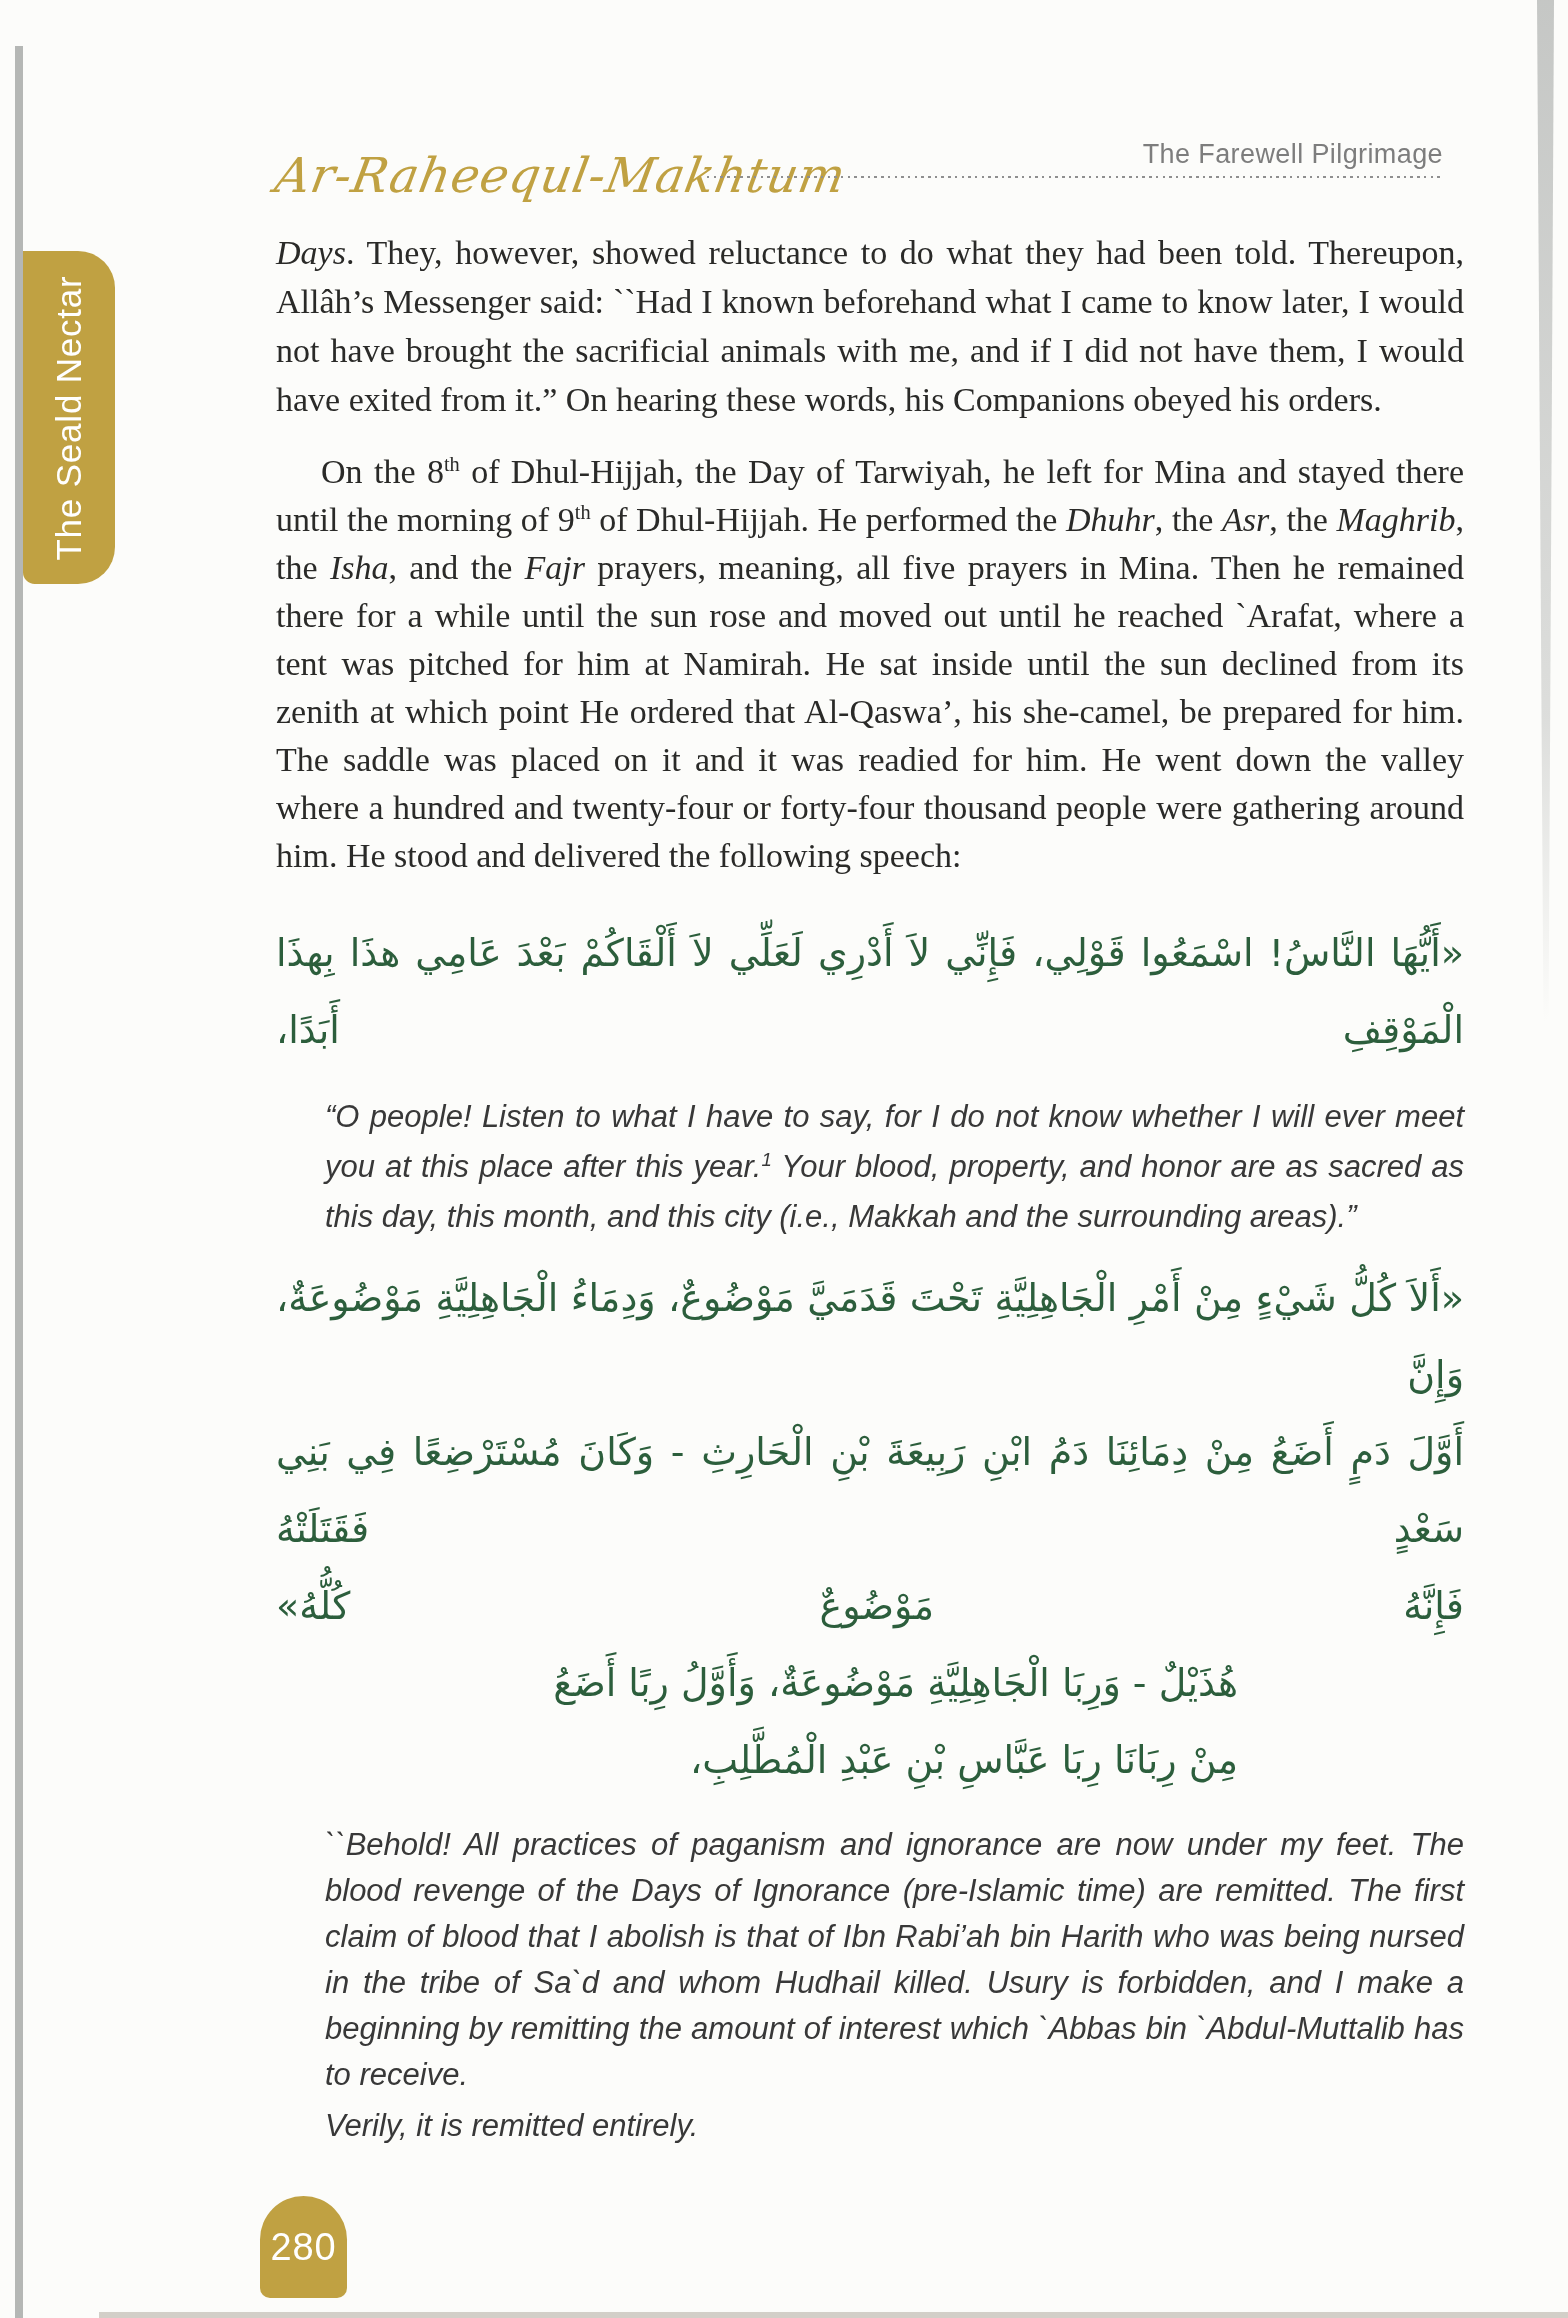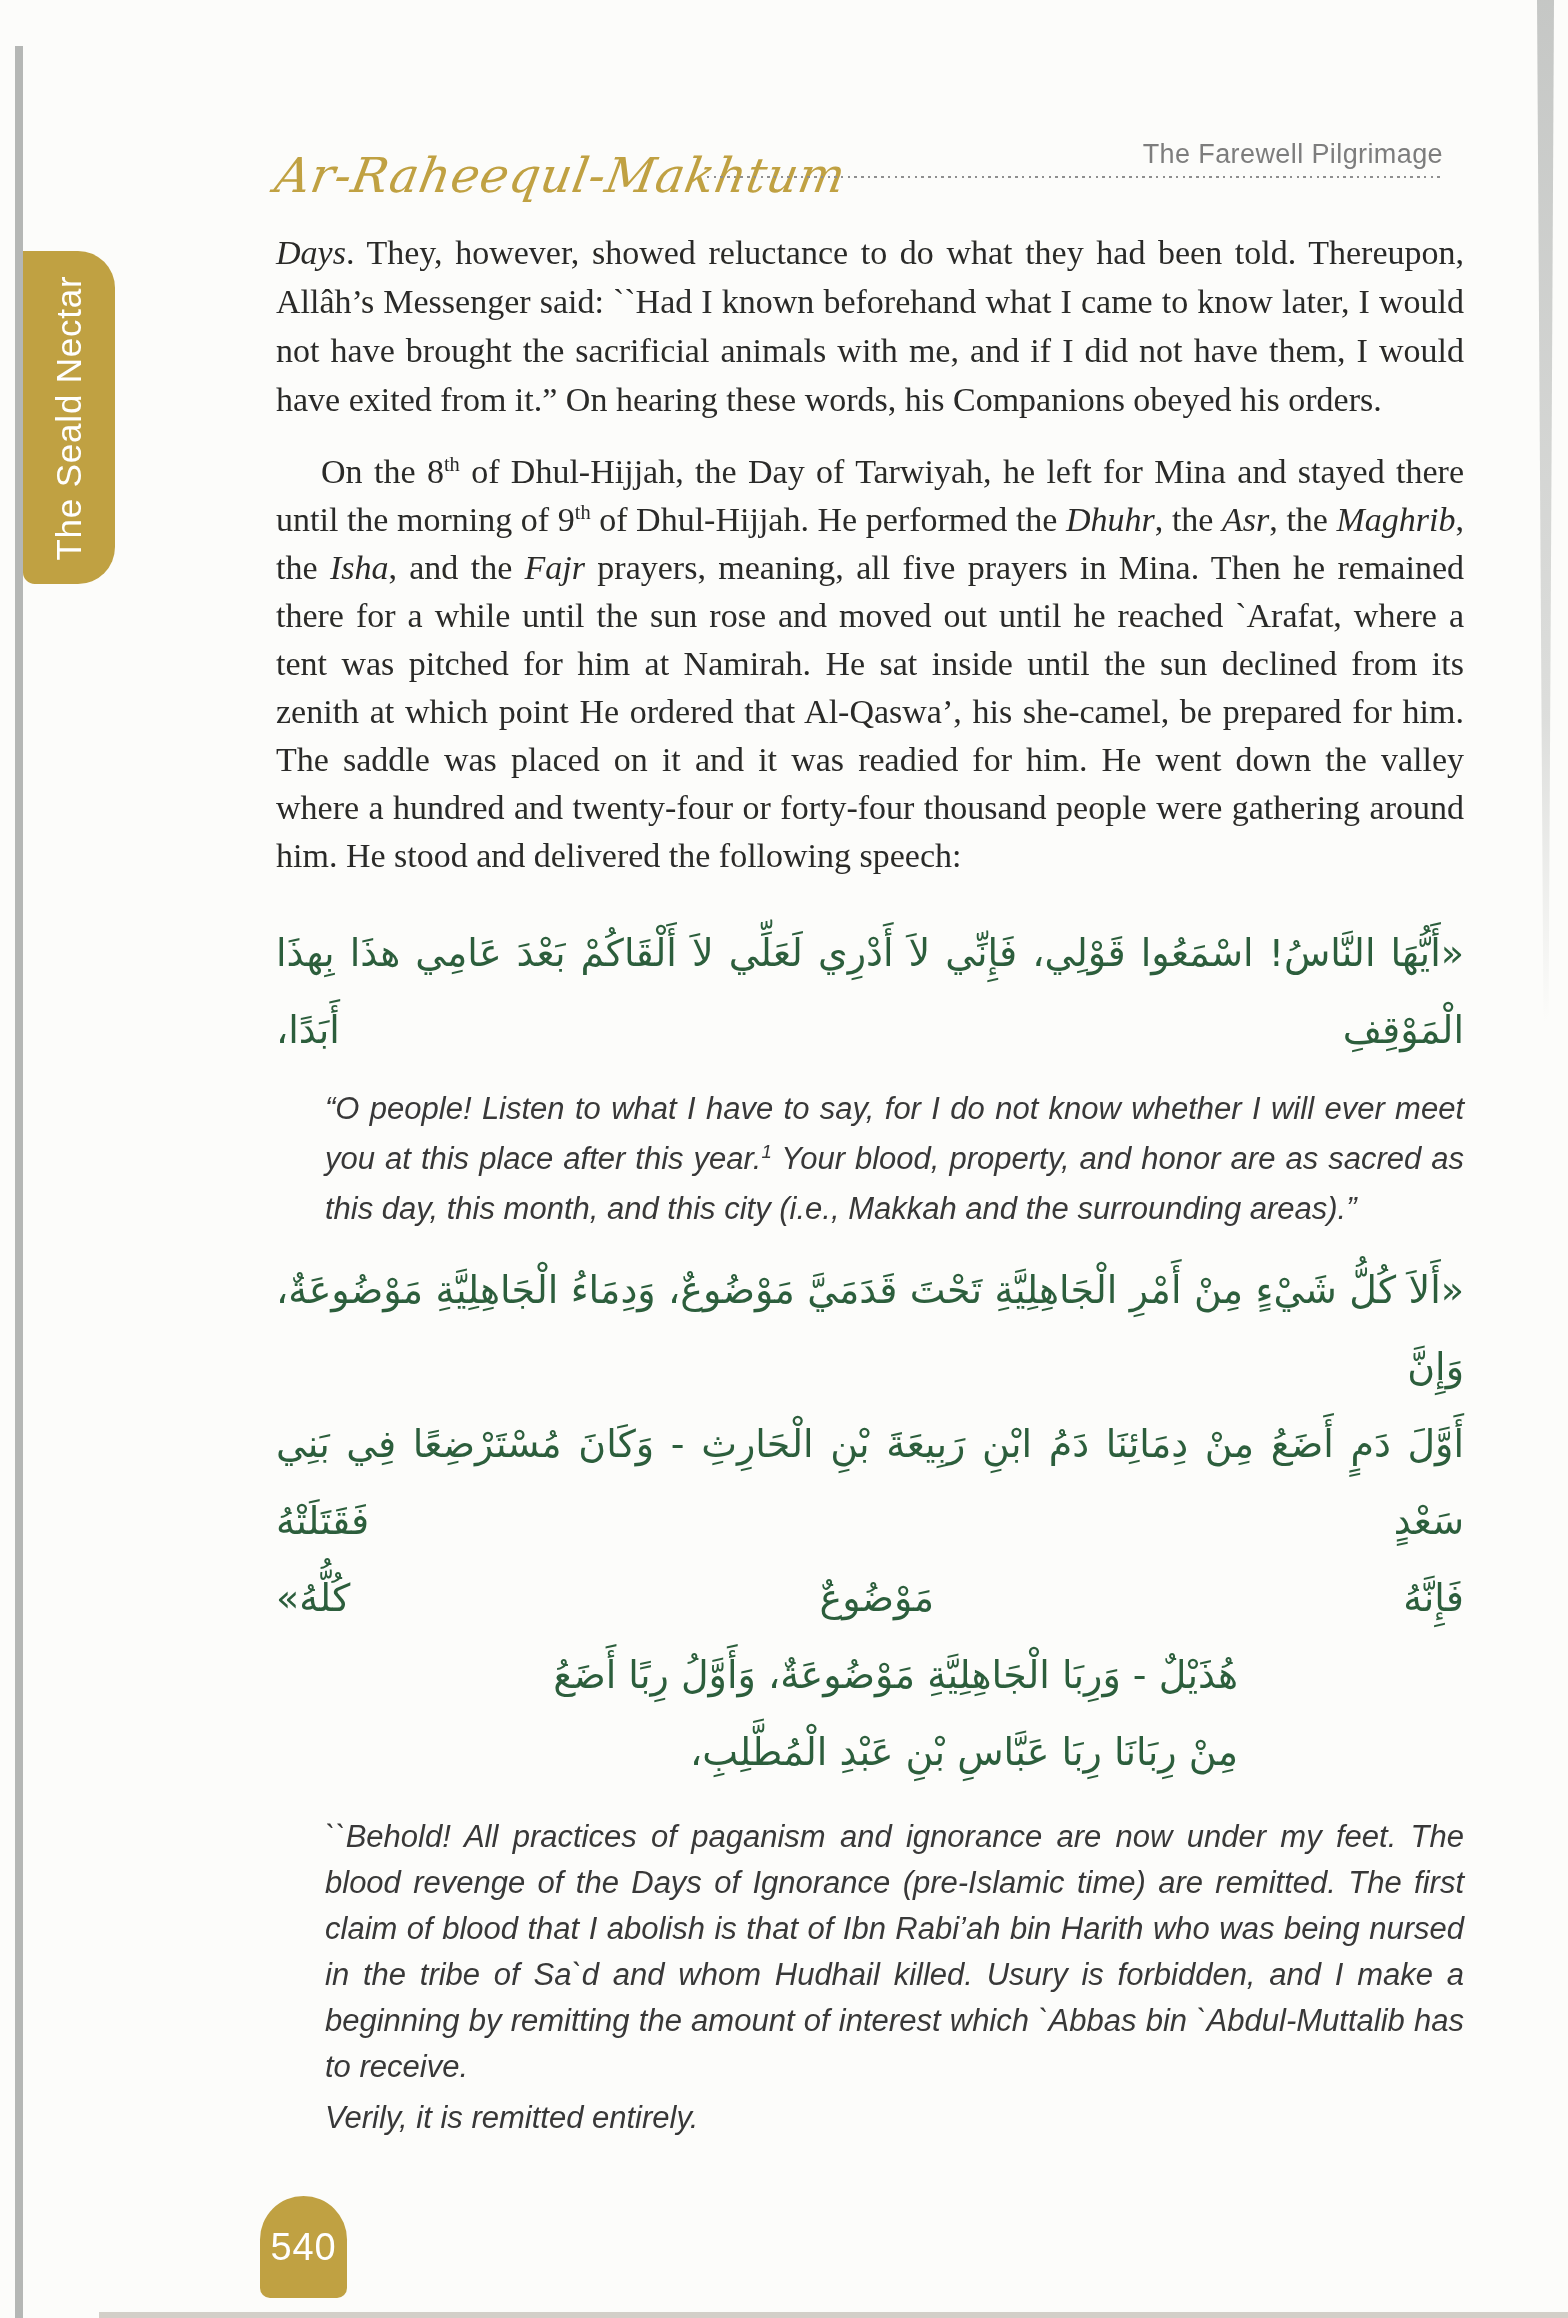--- a/index.html
+++ b/index.html
@@ -45,21 +45,21 @@
   .body-par.indent{text-indent:45px;margin-top:23.5px;line-height:48px;}
   .it{font-style:italic;}
   sup{font-size:60%;line-height:0;vertical-align:super;}
 
   .arabic-block{direction:rtl;margin-top:35px;color:var(--arabic_green);
     font-family:"DejaVu Sans",sans-serif;font-size:38px;line-height:77px;}
   .ar-line{text-align:justify;text-align-last:justify;}
   .arabic-2{margin-top:18.4px;}
   .arabic-2 .ar-line:last-child{text-align:right;text-align-last:right;padding-left:226px;margin-right:226px;}
 
-  .quote-block{margin:15px 0 0 49px;font-family:"Liberation Sans",sans-serif;
+  .quote-block{margin:23px 0 0 49px;font-family:"Liberation Sans",sans-serif;
     font-style:italic;font-size:31px;line-height:50px;color:#383838;text-align:justify;}
   .quote-block p{margin:0;}
   .quote-2{margin-top:23.5px;line-height:46px;}
   .quote-2 .final-line{margin-top:5px;}
 
   .page-badge{position:absolute;left:260px;top:2196px;width:87px;height:102px;
     background:var(--accent_gold);border-radius:44px 44px 10px 10px;
     display:flex;align-items:center;justify-content:center;}
   .page-badge .num{color:#fff;font-family:"Liberation Sans",sans-serif;font-size:38px;letter-spacing:0.8px;}
 </style>
@@ -103,19 +103,19 @@
       </div>
 
     <div class="quote-block quote-2">
       <p><span>``Behold! All practices of paganism and ignorance are now under my feet. The blood revenge of the Days of Ignorance (pre-Islamic time) are remitted. The first claim of blood that I abolish is that of Ibn Rabi’ah bin Harith who was being nursed in the tribe of Sa`d and whom Hudhail killed. Usury is forbidden, and I make a beginning by remitting the amount of interest which `Abbas bin `Abdul-Muttalib has to receive.</span></p>
       <p class="final-line"><span>Verily, it is remitted entirely.</span></p>
     </div>
 
   </div>
 
   <div class="page-badge">
-    <span class="num">540</span>
+    <span class="num">280</span>
   </div>
 
   <div class="bottom-edge"></div>
 
 </div>
 
 
 </body></html>

